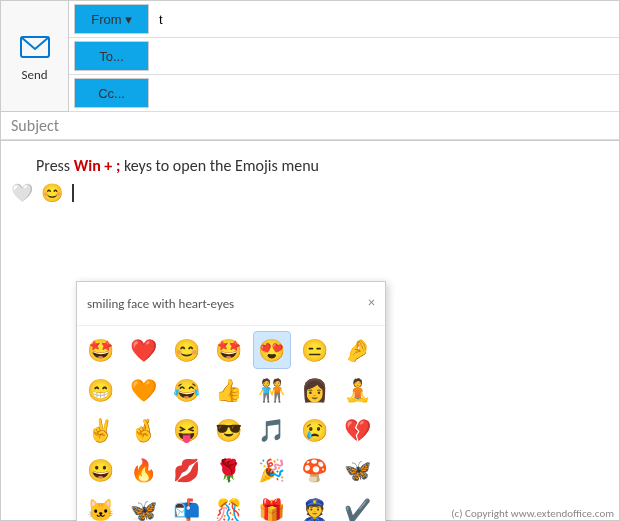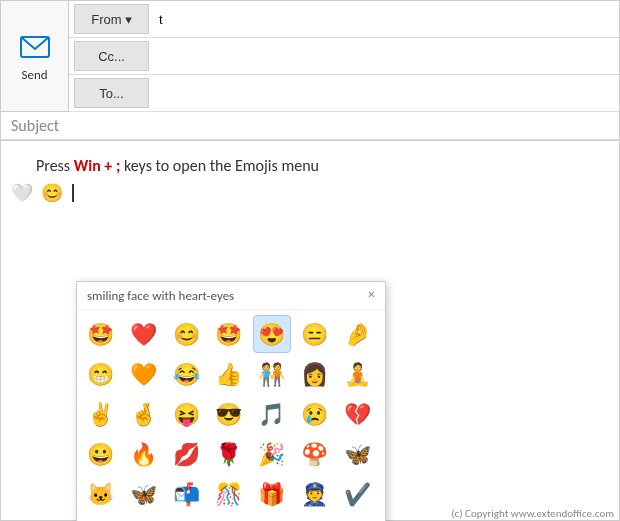--- a/index.html
+++ b/index.html
@@ -59,21 +59,21 @@
       align-items: center;
       border-bottom: 1px solid #ddd;
       min-height: 30px;
     }
 
     .field-btn {
       width: 75px;
       min-height: 30px;
       padding: 3px 6px;
       border: 1px solid #ccc;
-      background: #e5e5e5;
+      background: #0ea5e9;
       font-size: 13px;
       cursor: pointer;
       margin: 3px 5px;
       color: #333;
       display: flex;
       align-items: center;
       justify-content: center;
     }
 
     .field-input {
@@ -159,21 +159,21 @@
       background: #fff;
       border: 1px solid #ccc;
       box-shadow: 2px 2px 8px rgba(0,0,0,0.2);
       z-index: 100;
     }
 
     .emoji-panel-header {
       display: flex;
       align-items: flex-start;
       justify-content: space-between;
-      padding: 6px 10px;
+      padding: 14px 10px;
       border-bottom: 1px solid #eee;
       background: #fff;
     }
 
     .emoji-panel-title {
       font-size: 13px;
       color: #555;
     }
 
     .emoji-close-btn {
@@ -227,25 +227,25 @@
       </svg>
       <span class="send-label">Send</span>
     </div>
 
     <div class="fields-area">
       <div class="field-row">
         <button class="field-btn">From ▾</button>
         <input class="field-input" value="t" type="text" style="">
       </div>
       <div class="field-row">
-        <button class="field-btn">Cc...</button>
+        <button class="field-btn">To...</button>
         <input class="field-input" type="text" style="">
       </div>
       <div class="field-row">
-        <button class="field-btn">To...</button>
+        <button class="field-btn">Cc...</button>
         <input class="field-input" type="text" style="">
       </div>
     </div>
   </div>
 
   <div class="subject-row">
     <span class="subject-label">Subject</span>
     <input class="subject-input" type="text" style="">
   </div>
 </div>

